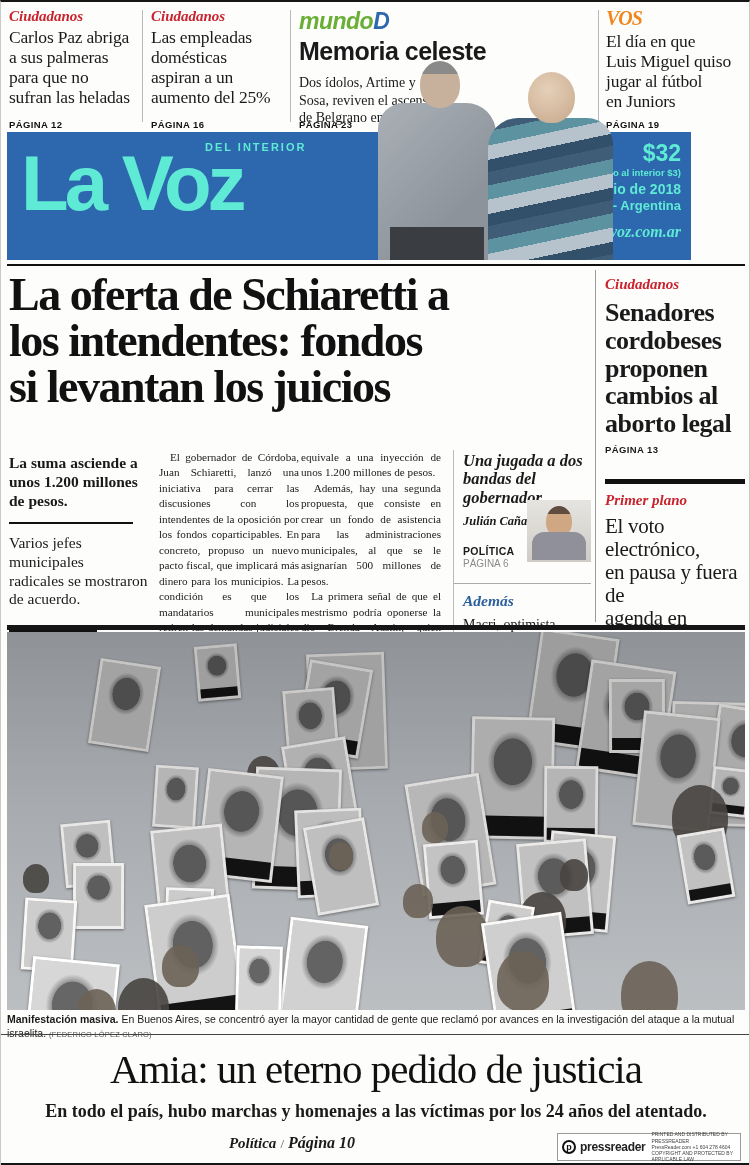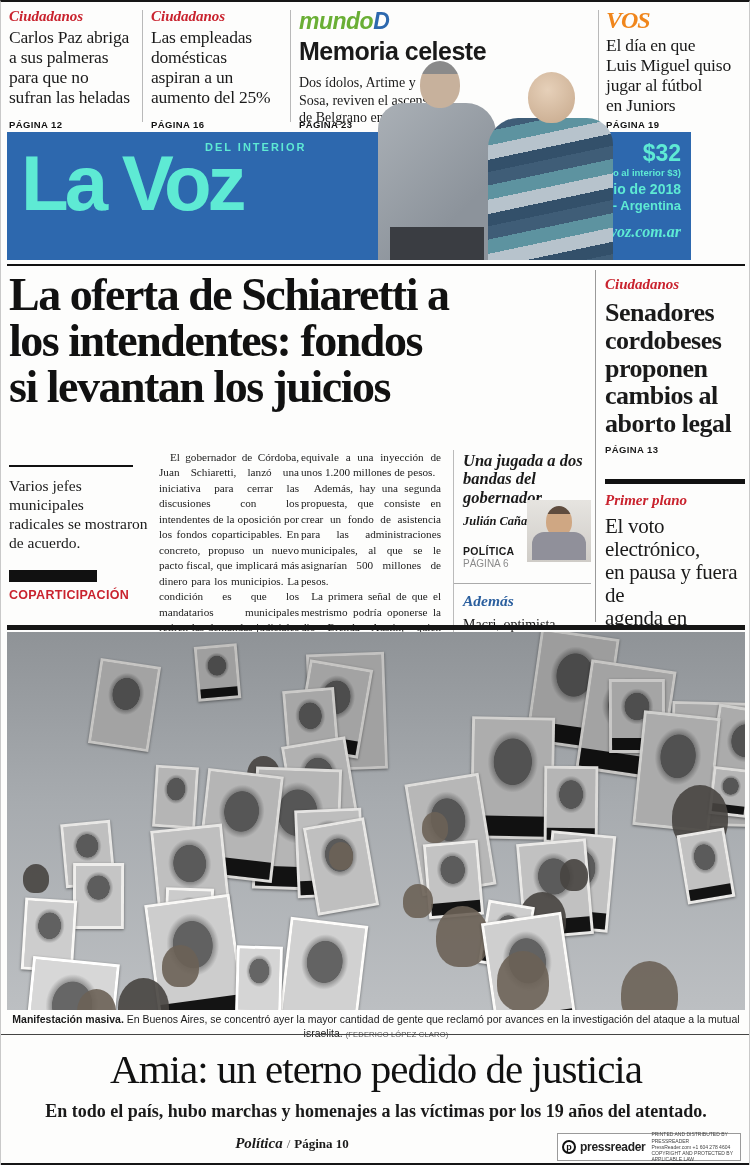--- a/index.html
+++ b/index.html
@@ -21,21 +21,21 @@
   .kicker{font-family:"Liberation Serif","DejaVu Serif",serif;font-style:italic;font-weight:bold;
           color:#c9232e;font-size:15px;margin:0 0 3px 0;}
   .t-title{font-family:"Liberation Serif","DejaVu Serif",serif;font-weight:400;font-size:17.5px;
            line-height:1.14;margin:0;letter-spacing:-0.2px;}
   .pagelabel{position:absolute;bottom:0;left:0;font-size:9.5px;font-weight:bold;letter-spacing:0.4px;color:#111;}
   .brand-mundod{font-style:italic;font-weight:900;font-size:23px;letter-spacing:-0.5px;margin-bottom:2px;}
   .brand-mundod .g{color:#6aaf35;margin-top:8px;} .brand-mundod .b{color:#2d68ae;}
   .t3-title{font-size:25px;font-weight:900;letter-spacing:-0.5px;margin:0 0 8px 0;}
   .t3-text{font-family:"Liberation Serif","DejaVu Serif",serif;font-size:14px;line-height:1.25;margin:0;}
   .brand-vos{font-family:"Liberation Serif","DejaVu Serif",serif;font-style:italic;font-weight:900;
-             font-size:24px;color:#f0861c;letter-spacing:-1px;line-height:1;margin-bottom:4px;}
+             font-size:20px;color:#f0861c;letter-spacing:-1px;line-height:1;margin-bottom:4px;}
 
   
   .masthead{position:absolute;left:6px;top:130px;width:684px;height:128px;background:#2d68ae;color:#5eead4;}
   .logo-main{position:absolute;left:14px;top:12px;font-size:78px;font-weight:bold;letter-spacing:-4px;line-height:1;}
   .logo-suffix{position:absolute;left:198px;top:9px;font-size:11px;font-weight:bold;letter-spacing:2px;}
   .mh-right{position:absolute;right:10px;top:10px;text-align:right;}
   .price{font-size:23px;font-weight:bold;line-height:1;}
   .surcharge{font-size:9.5px;font-weight:bold;margin-top:2px;}
   .mh-date{font-size:14px;font-weight:bold;margin-top:3px;}
   .mh-place{font-size:13px;font-weight:bold;margin-top:1px;}
@@ -109,33 +109,33 @@
   .amia-photo{position:absolute;left:6px;top:630px;width:738px;height:378px;margin:0;overflow:hidden;
               background:linear-gradient(180deg,#8f9397 0%,#a7abaf 45%,#bcbfc2 100%);}
   .card{position:absolute;background:#f4f3f1;box-shadow:0 1px 3px rgba(0,0,0,.45);padding:3px;}
   .card .face{width:100%;height:100%;background:
         radial-gradient(ellipse 42% 34% at 50% 36%,#5f5f5f 0 58%,#8e8e8e 60%,#c9c9c9 78%);
         background-color:#c4c4c4;}
   .card .strip{position:absolute;left:3px;right:3px;bottom:3px;height:16%;background:#141414;}
   .head-sil{position:absolute;border-radius:50% 50% 42% 42%;}
 
   
-  .caption{position:absolute;left:6px;top:1011px;width:738px;font-size:10.5px;margin:0;line-height:1.3;text-align:center;}
+  .caption{position:absolute;left:6px;top:1011px;width:738px;font-size:10.5px;margin:0;line-height:1.3;}
   .cap-lead{font-weight:bold;}
   .cap-credit{font-size:7.5px;color:#555;letter-spacing:0.2px;}
   .amia-block{position:absolute;left:0;top:1032px;width:750px;border-top:1px solid #444;text-align:center;}
   .amia-headline{font-family:"Liberation Serif","DejaVu Serif",serif;font-weight:400;font-size:41px;
                  letter-spacing:-1px;margin:10px 0 0 0;color:#111;}
   .amia-subhead{font-family:"Liberation Serif","DejaVu Serif",serif;font-weight:bold;font-size:18px;
                 margin:8px 0 0 0;}
   .politica-line{width:582px;text-align:center;margin-top:12px;
                  font-family:"Liberation Serif","DejaVu Serif",serif;}
   .politica{font-style:italic;font-weight:bold;font-size:15px;}
   .politica-sep{color:#555;font-size:13px;}
-  .politica-page{font-weight:bold;font-size:13px;}
+  .politica-page{font-style:italic;font-weight:bold;font-size:16px;}
 
   
   .pressreader{position:absolute;right:8px;top:1131px;width:184px;height:28px;border:1px solid #9a9a9a;
                background:#fff;display:flex;align-items:center;padding:2px 4px;gap:4px;cursor:pointer;}
   .pr-icon{width:14px;height:14px;border:2.5px solid #111;border-radius:50%;flex:0 0 auto;
            display:flex;align-items:center;justify-content:center;font-weight:bold;font-size:9px;color:#111;}
   .pr-brand{font-weight:bold;font-size:12px;color:#222;letter-spacing:-0.3px;}
   .pr-text{font-size:5px;color:#444;line-height:1.25;text-align:left;margin-left:2px;}
   .bottom-rule{position:absolute;left:0;bottom:0;width:750px;height:2px;background:#161616;}
 </style>
@@ -204,20 +204,23 @@
 
   <section class="main">
     <div class="main-rule"></div>
     <h1 class="headline preline">La oferta de Schiaretti a
 los intendentes: fondos
 si levantan los juicios</h1>
     <div class="vrule"></div>
 
     <div class="cols">
       <div class="colA">
+        <p class="lead-bold preline">La suma asciende a
+unos 1.200 millones
+de pesos.</p>
         <div class="lead-rule"></div>
         <p class="lead-reg preline">Varios jefes municipales
 radicales se mostraron
 de acuerdo.</p>
         <div class="black-bar"></div>
         <div class="red-kicker">COPARTICIPACIÓN</div>
       </div>
       <div class="bodycol colB prewrap">  El gobernador de Córdoba, Juan Schiaretti, lanzó una iniciativa para cerrar las discusiones con los intendentes de la oposición por los fondos coparticipables. En concreto, propuso un nuevo pacto fiscal, que implicará más dinero para los municipios. La condición es que los mandatarios municipales retiren las demandas judiciales en contra del Gobierno provincial.
   La propuesta, titulada “Acuerdo federal Provincia-Municipios de diálogo y convivencia social”,</div>
       <div class="bodycol colC">
@@ -410,21 +413,21 @@
       </div>
       <div class="head-sil" style="left:614px;top:329px;width:57px;height:66px;background:#6b6257;opacity:.9"></div>
       <div class="head-sil" style="left:111px;top:346px;width:51px;height:59px;background:#474440;opacity:.9"></div>
       <div class="head-sil" style="left:70px;top:357px;width:39px;height:45px;background:#6b6257;opacity:.9"></div>
     </figure>
 
   <p class="caption"><span class="cap-lead">Manifestación masiva.</span><span> En Buenos Aires, se concentró ayer la mayor cantidad de gente que reclamó por avances en la investigación del ataque a la mutual israelita. </span><span class="cap-credit">(FEDERICO LÓPEZ CLARO)</span></p>
 
   <section class="amia-block">
     <h2 class="amia-headline">Amia: un eterno pedido de justicia</h2>
-    <p class="amia-subhead">En todo el país, hubo marchas y homenajes a las víctimas por los 19 años del atentado.</p>
+    <p class="amia-subhead">En todo el país, hubo marchas y homenajes a las víctimas por los 24 años del atentado.</p>
     <div class="politica-line">
       <span class="politica">Política</span>
       <span class="politica-sep">/</span>
       <span class="politica-page">Página 10</span>
     </div>
   </section>
 
   <div class="pressreader">
     <span class="pr-icon">p</span>
     <span class="pr-brand">pressreader</span>

